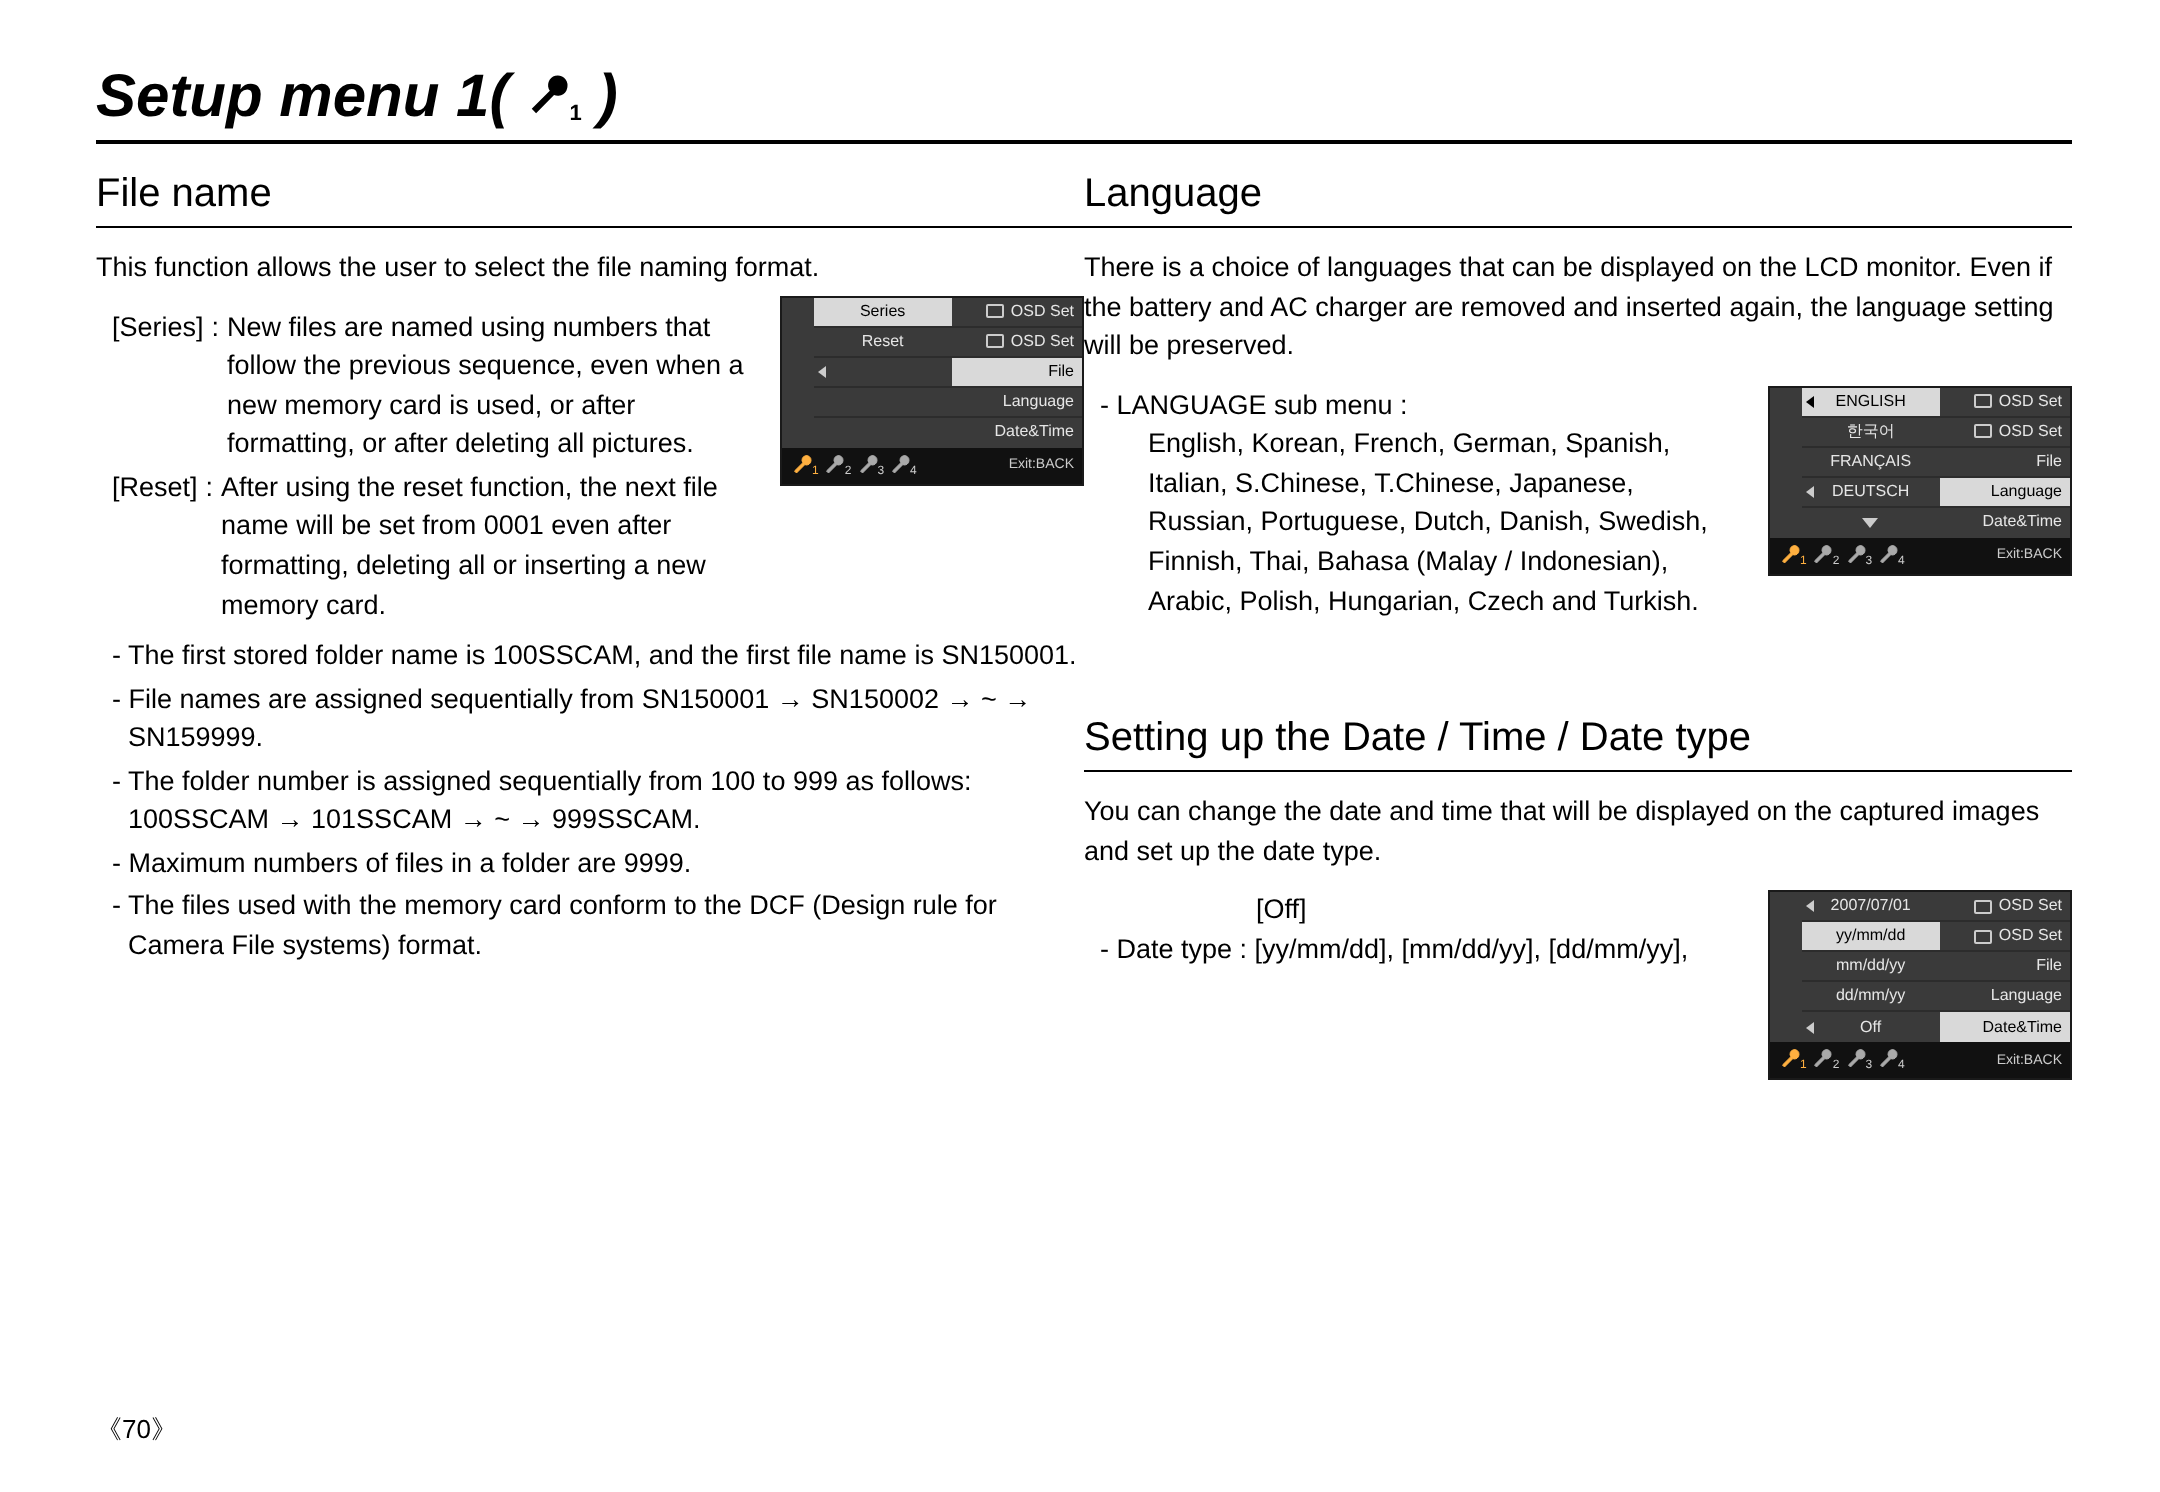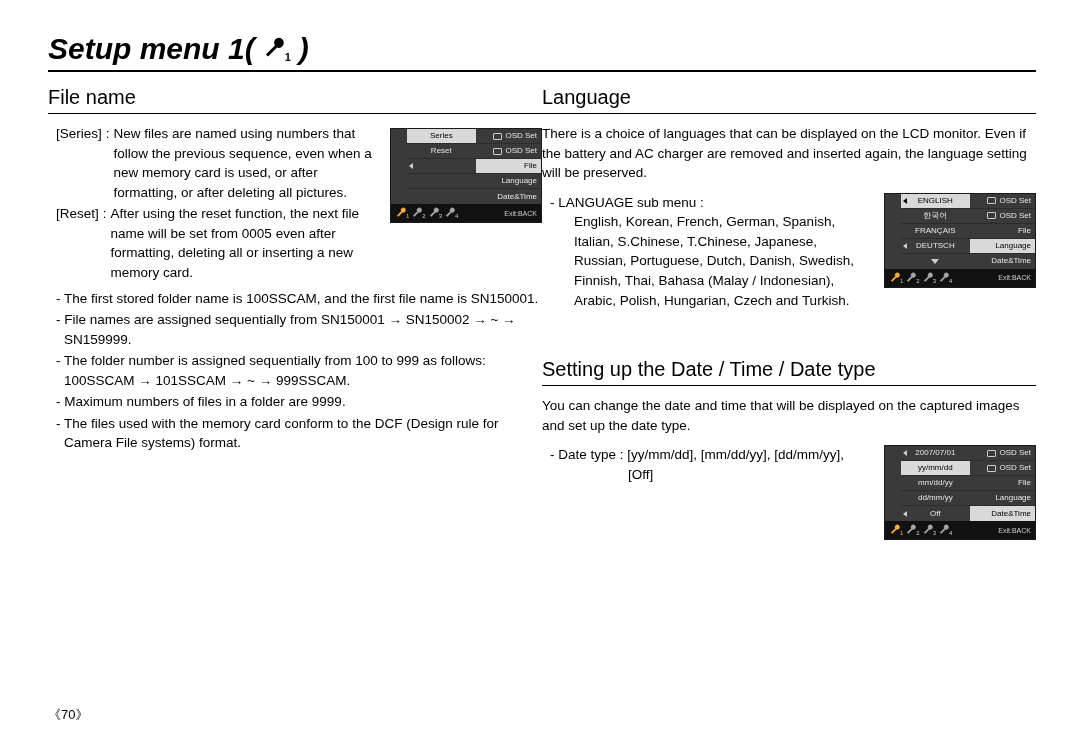--- a/index.html
+++ b/index.html
@@ -133,20 +133,21 @@
         </svg>
       <span class="sub">1</span>
     </span>
     <span>)</span>
   </h1>
 
   <div class="columns">
 
     <div class="col">
       <h2 class="section-h">File name</h2>
+      <p class="body-text">This function allows the user to select the file naming format.</p>
 
       <div class="osd-wrap">
         <div class="osd">
           <div class="osd-body">
             <div class="osd-left" id="osd1-left">
                 <div class="osd-row sel center">Series</div>
                 <div class="osd-row center">Reset</div>
                 <div class="osd-row tri-l"></div>
                 <div class="osd-row"></div>
                 <div class="osd-row"></div>
@@ -205,21 +206,21 @@
 
       <div class="def-block">
         <div class="def-item">
           <span class="def-label">[Series]</span>
           <span class="def-colon">:</span>
           <span class="def-body">New files are named using numbers that follow the previous sequence, even when a new memory card is used, or after formatting, or after deleting all pictures.</span>
         </div>
         <div class="def-item">
           <span class="def-label">[Reset]</span>
           <span class="def-colon">:</span>
-          <span class="def-body">After using the reset function, the next file name will be set from 0005 even after formatting, deleting all or inserting a new memory card.</span>
+          <span class="def-body">After using the reset function, the next file name will be set from 0001 even after formatting, deleting all or inserting a new memory card.</span>
         </div>
       </div>
 
       <ul class="bullets">
         <li>The first stored folder name is 100SSCAM, and the first file name is SN150001.</li>
         <li>File names are assigned sequentially from SN150001 → SN150002 → ~ → SN159999.</li>
         <li>The folder number is assigned sequentially from 100 to 999 as follows: 100SSCAM → 101SSCAM → ~ → 999SSCAM.</li>
         <li>Maximum numbers of files in a folder are 9999.</li>
         <li>The files used with the memory card conform to the DCF (Design rule for Camera File systems) format.</li>
       </ul>
@@ -361,22 +362,22 @@
                     </svg>
                     <span class="n">4</span>
                   </span>
                 </span>
               <span class="foot-text">Exit:BACK</span>
             </div>
           </div>
         </div>
 
         <div class="inline-note">
+          <div style="margin-left:78px;">[Off]</div>
           <div>- Date type : [yy/mm/dd], [mm/dd/yy], [dd/mm/yy],</div>
-          <div style="margin-left:78px;">[Off]</div>
         </div>
       </div>
 
     </div>
   </div>
 
   <div class="page-num">《70》</div>
 </div>
 
 </body></html>

